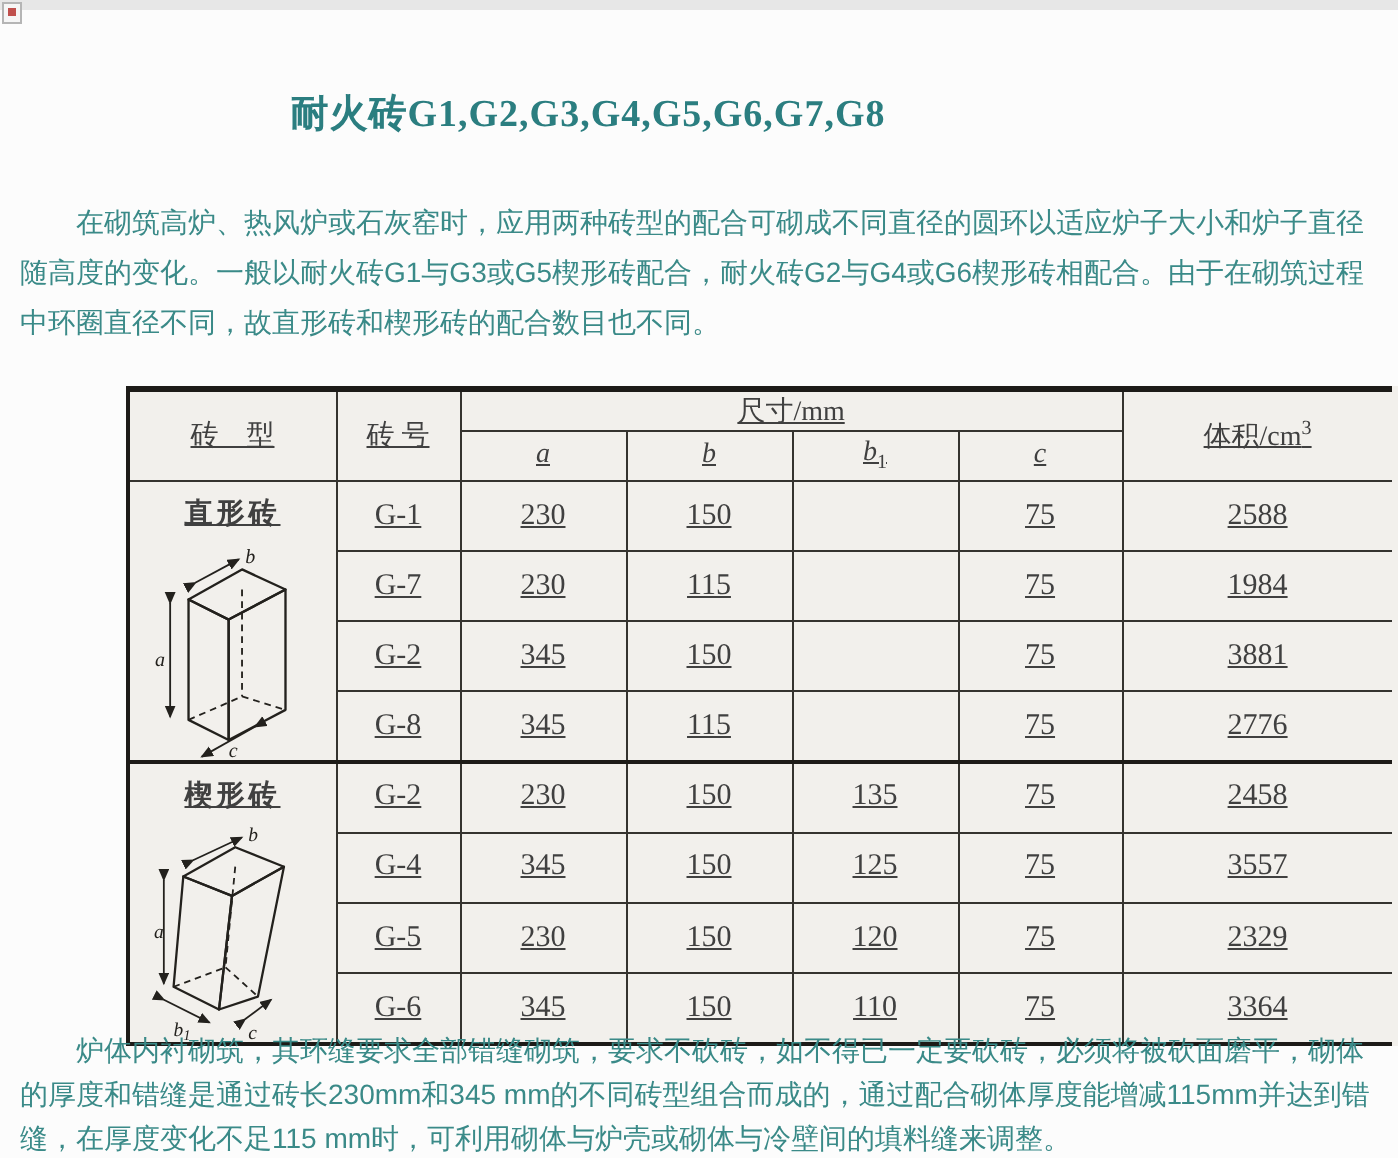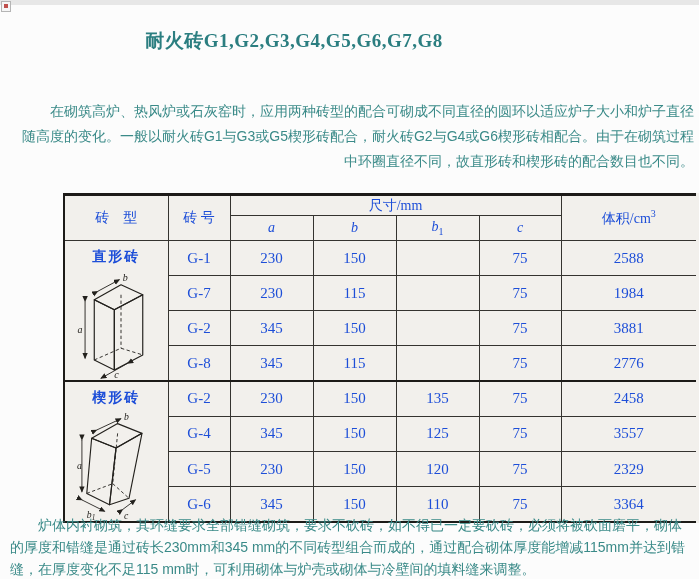--- a/index.html
+++ b/index.html
@@ -20,51 +20,52 @@
     width:10px; height:11px;
     background:#f6f6f6;
     border:1px solid #b5b5b5;
   }
   .broken-img .dot {
     position:absolute; top:2px; left:2px;
     width:4px; height:4px;
     background:#c0504d;
   }
   .page-title {
-    position:absolute; top:28px; left:0;
+    position:absolute; top:44px; left:0;
     width:588px;
     text-align:center;
     font-family:"Liberation Serif", serif;
     font-weight:bold;
     font-size:19px;
     color:#2b7e80;
     letter-spacing:0.5px;
   }
   .intro {
     position:absolute; top:99px; left:10px;
     width:684px;
     font-size:14px;
     line-height:25px;
     color:#3a8a88;
   }
-  .intro p { text-indent:2em;text-align:right; }
+  .intro p { text-indent:2em; }
   .scan-table-wrap {
     position:absolute; top:193px; left:63px;
     width:636px;
     background:#f2f0ec;
   }
   table.brick-table {
     border-collapse:collapse;
     table-layout:fixed;
     width:632px;
     font-family:"Liberation Serif", serif;
-    color:#1d4ed8;
+    color:#404040;
     border-top:3px solid #1d1b18;
     border-left:2px solid #1d1b18;
     border-bottom:2px solid #1d1b18;
+    text-decoration:underline;
   }
   .brick-table th, .brick-table td {
     border:1px solid #35332f;
     border-right:1px solid #35332f;
     text-align:center;
     vertical-align:middle;
     font-weight:normal;
     overflow:hidden;
   }
   .brick-table th:last-child, .brick-table td:last-child { border-right:none; }

